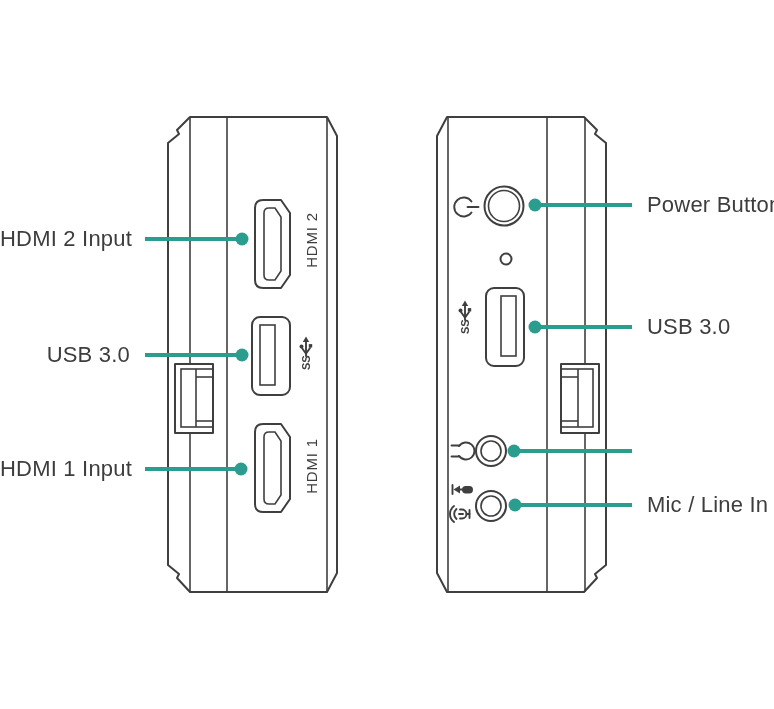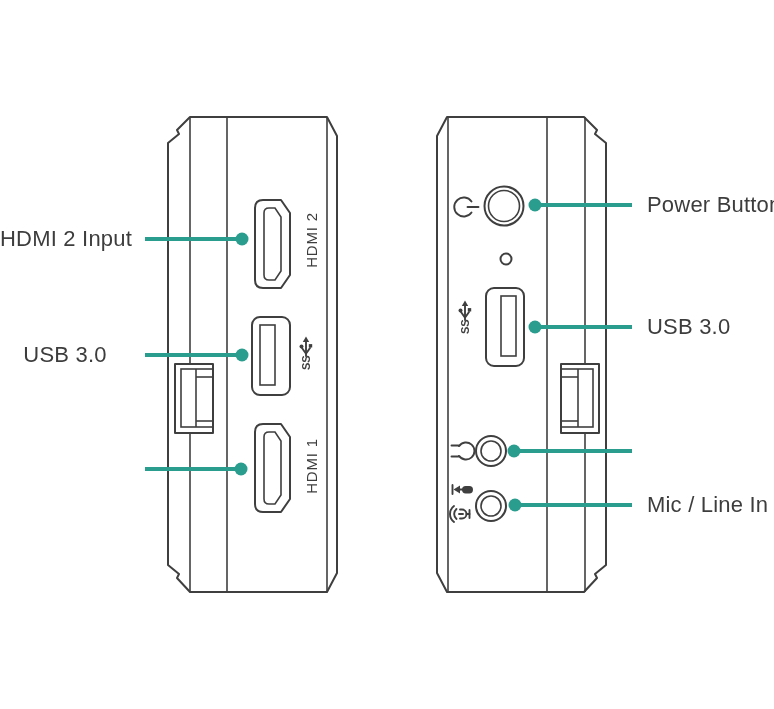--- a/index.html
+++ b/index.html
@@ -12,21 +12,21 @@
   .prt {fill:#ffffff;stroke:#3f3f3f;stroke-width:2;stroke-linejoin:round;}
   .thin{fill:none;stroke:#3f3f3f;stroke-width:1.6;}
   .icn {fill:none;stroke:#3f3f3f;stroke-width:1.9;stroke-linecap:round;}
   .icnF{fill:#3f3f3f;stroke:none;}
   .lead{stroke:#2a9d8f;stroke-width:4;fill:none;}
   .dot {fill:#2a9d8f;stroke:none;}
   .ssT {font-family:"Liberation Sans",sans-serif;font-size:11px;font-weight:700;fill:#3f3f3f;}
   
   .lbl{position:absolute;color:#3d3d3d;font-size:22px;letter-spacing:.2px;
        white-space:nowrap;transform:translateY(-50%);}
-  .lbl.right-align{width:130px;text-align:center;left:0;}
+  .lbl.right-align{width:130px;text-align:right;left:0;}
   .lbl.left-align{left:647px;text-align:left;}
   
   .plbl{position:absolute;color:#3d3d3d;font-size:15px;letter-spacing:.8px;white-space:nowrap;
         transform:translate(-50%,-50%) rotate(-90deg);}
 </style>
 </head>
 <body>
 
 <div class="stage">
 
@@ -165,20 +165,21 @@
       <line class="lead" x1="514" y1="451" x2="632" y2="451"></line>
       <circle class="dot" cx="514" cy="451" r="6.5"></circle>
 
       <line class="lead" x1="515" y1="505" x2="632" y2="505"></line>
       <circle class="dot" cx="515" cy="505" r="6.5"></circle>
     </g>
   </svg>
 
   <div class="lbl right-align" style="top:239px;">HDMI 2 Input</div>
   <div class="lbl right-align" style="top:355px;">USB 3.0</div>
+  <div class="lbl right-align" style="top:469px;">HDMI 1 Input</div>
 
   <div class="lbl left-align" style="top:205px;">Power Button</div>
   <div class="lbl left-align" style="top:327px;">USB 3.0</div>
   <div class="lbl left-align" style="top:505px;">Mic / Line In</div>
 
   <div class="plbl" style="left:311px;top:240px;">HDMI 2</div>
   <div class="plbl" style="left:311px;top:466px;">HDMI 1</div>
 
 </div>
 

